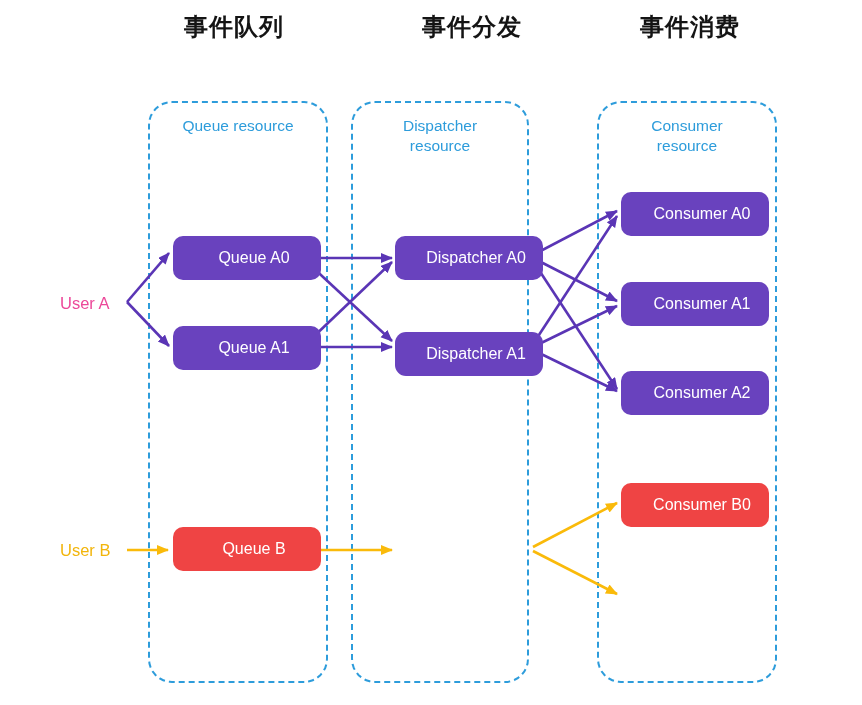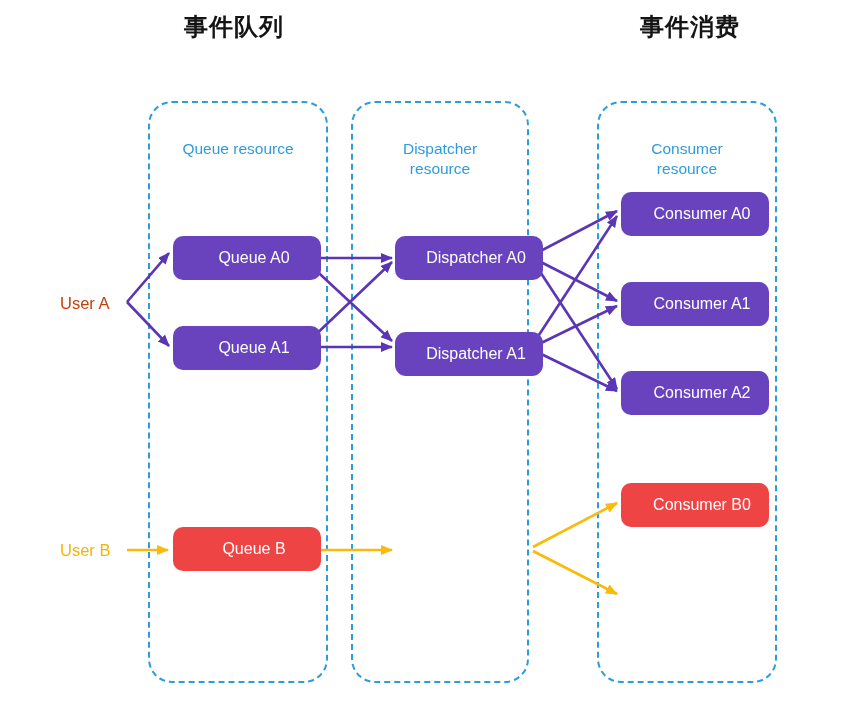--- a/index.html
+++ b/index.html
@@ -34,21 +34,20 @@
   }
   .col-title {
     position: absolute;
     top: 13px;
     left: 0;
     width: 100%;
     text-align: center;
     color: #2D9CDB;
     font-size: 15.5px;
     line-height: 1.28;
-    margin-top: 23px;
   }
   .col-title span { display: inline-block; max-width: 112px; }
   .node {
     position: absolute;
     width: 134px;
     height: 44px;
     border-radius: 10px;
     color: #ffffff;
     font-size: 16px;
     display: flex;
@@ -59,38 +58,39 @@
     padding-left: 14px;
   }
   .node.purple { background: #6942BE; }
   .node.yellow { background: #ef4444; }
   .user-label {
     position: absolute;
     font-size: 16.5px;
     z-index: 3;
     white-space: nowrap;
   }
-  .user-label.purple { color: #c2410c; }
+  .user-label.purple { color: #ec4899; }
   .user-label.yellow { color: #F2B50B; }
   svg.arrows {
     position: absolute;
     left: 0; top: 0;
     width: 862px; height: 705px;
     z-index: 2;
   }
   svg.arrows line { stroke-width: 2.6; fill: none; }
   svg.arrows line.p { stroke: #5A35B5; }
   svg.arrows line.y { stroke: #FABA0A; }
 </style>
 </head>
 <body>
 
 <div class="canvas">
 
   <div class="col-header" style="left:234px;">事件队列</div>
+  <div class="col-header" style="left:472px;">事件分发</div>
   <div class="col-header" style="left:690px;">事件消费</div>
 
   <div class="column" style="left:148px; width:180px;">
     <div class="col-title"><span>Queue resource</span></div>
   </div>
   <div class="column" style="left:351px; width:178px;">
     <div class="col-title"><span>Dispatcher resource</span></div>
   </div>
   <div class="column" style="left:597px; width:180px;">
     <div class="col-title"><span>Consumer resource</span></div>

